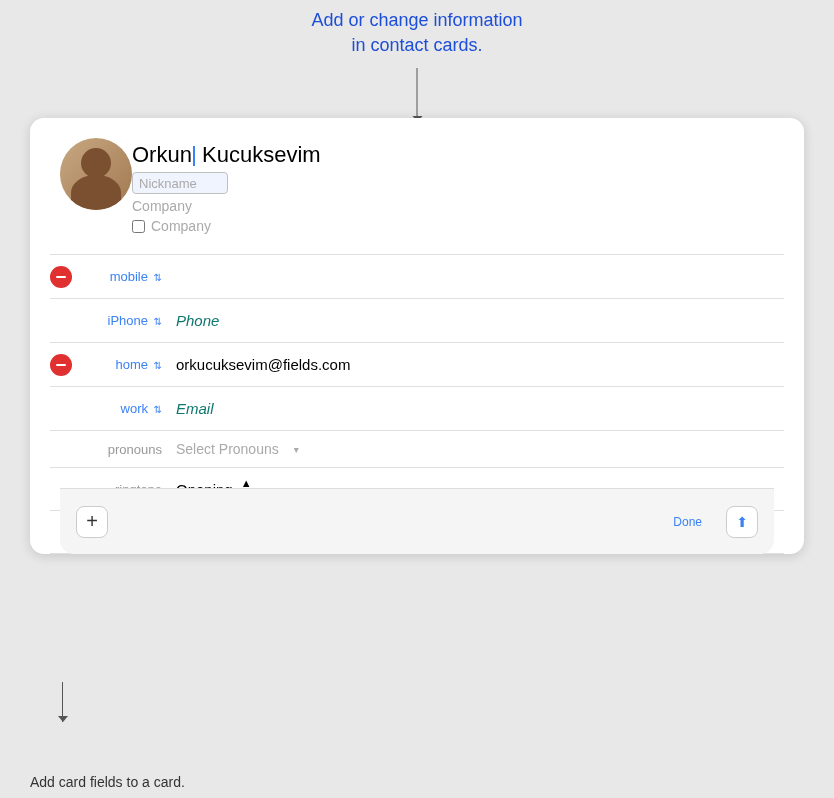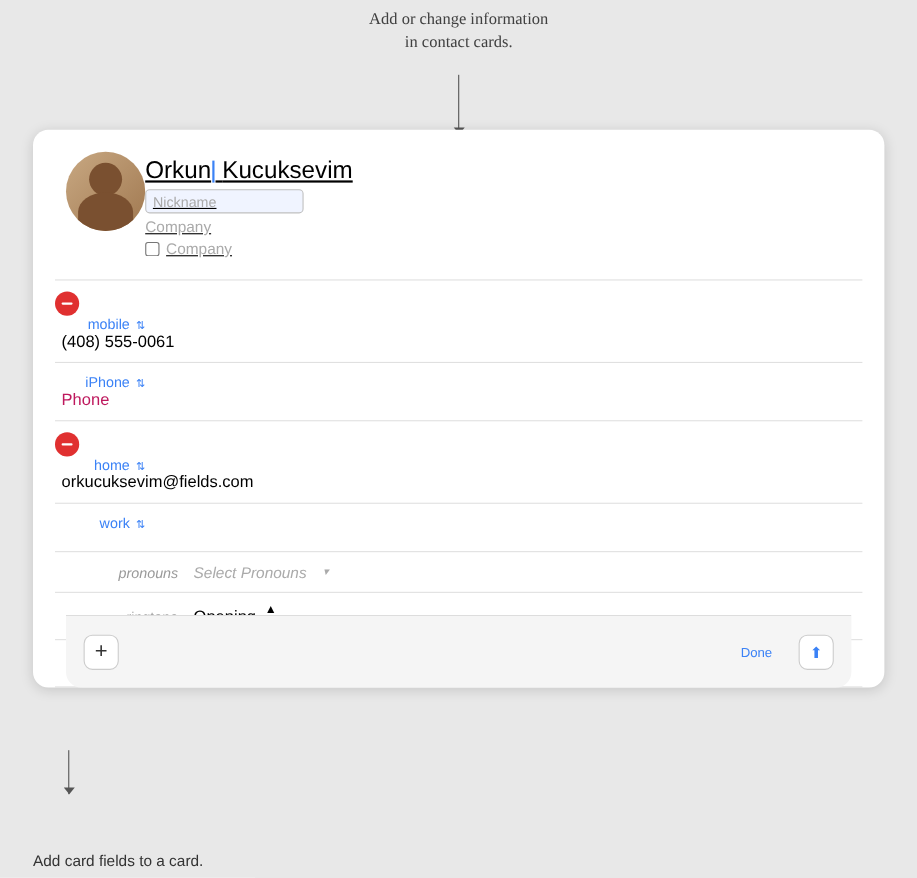--- a/index.html
+++ b/index.html
@@ -12,24 +12,23 @@
       overflow: hidden;
       position: relative;
     }
 
     .annotation-top {
       position: absolute;
       top: 8px;
       left: 0;
       right: 0;
       text-align: center;
-      font-size: 15px;
-      color: #404040;
+      font-size: 18px;
+      color: #1d4ed8;
       line-height: 1.4;
-      font-family: Liberation Serif, serif;
     }
 
     .arrow-line {
       position: absolute;
       top: 68px;
       left: 50%;
       transform: translateX(-50%);
       width: 1px;
       height: 54px;
       background: #555;
@@ -58,21 +57,20 @@
       padding: 20px 20px 0 20px;
       box-shadow: 0 2px 12px rgba(0,0,0,0.15);
     }
 
     
     .profile-section {
       display: flex;
       align-items: flex-start;
       margin-bottom: 20px;
       padding-left: 10px;
-      text-decoration: underline;
     }
 
     .avatar-placeholder {
       width: 72px;
       height: 72px;
       border-radius: 50%;
       background: linear-gradient(135deg, #c8a882 0%, #a07850 100%);
       display: flex;
       align-items: center;
       justify-content: center;
@@ -113,21 +111,21 @@
       color: #000;
       margin-bottom: 4px;
     }
 
     .nickname-field {
       border: 1px solid #c0c0c0;
       border-radius: 4px;
       padding: 2px 6px;
       font-size: 14px;
       color: #aaa;
-      width: 144px;
+      width: 96px;
       margin-bottom: 4px;
       background: #f0f4ff;
     }
 
     .company-label {
       font-size: 14px;
       color: #aaa;
       margin-bottom: 4px;
     }
 
@@ -147,24 +145,24 @@
       color: #aaa;
     }
 
     
     .fields-section {
       border-top: 1px solid #e0e0e0;
     }
 
     .field-row {
       display: flex;
+      align-items: center;
       padding: 10px 0;
       border-bottom: 1px solid #e0e0e0;
       min-height: 44px;
-      flex-direction: column;
     }
 
     .field-row:last-child {
       border-bottom: none;
     }
 
     .remove-btn {
       width: 22px;
       height: 22px;
       border-radius: 50%;
@@ -213,21 +211,22 @@
     }
 
     .value-col {
       flex: 1;
       font-size: 15px;
       color: #000;
       padding-left: 6px;
     }
 
     .value-placeholder {
-      color: #be185d;
+      color: #0f766e;
+      font-style: italic;
     }
 
     
     .toolbar {
       position: absolute;
       bottom: 0;
       left: 30px;
       right: 30px;
       background: #f5f5f5;
       border-top: 1px solid #ddd;
@@ -309,21 +308,20 @@
       border-left: 5px solid transparent;
       border-right: 5px solid transparent;
       border-top: 6px solid #555;
     }
 
     .pronouns-row {
       display: flex;
       align-items: center;
       padding: 10px 0;
       border-bottom: 1px solid #e0e0e0;
-      font-style: italic;
     }
 
     .select-pronouns {
       font-size: 14px;
       color: #aaa;
       display: flex;
       align-items: center;
       gap: 15px;
       cursor: pointer;
     }
@@ -398,21 +396,20 @@
     </div>
   </div>
 
   <div class="fields-section">
 
     <div class="field-row">
       <button class="remove-btn"></button>
       <div class="label-col">
         mobile <span class="chevron">⇅</span>
       </div>
-      <div class="value-col">(408) 555-0061</div>
     </div>
 
     <div class="field-row">
       <div class="spacer-left"></div>
       <div class="label-col">
         iPhone <span class="chevron">⇅</span>
       </div>
       <div class="value-col value-placeholder">Phone</div>
     </div>
 
@@ -422,20 +419,21 @@
         home <span class="chevron">⇅</span>
       </div>
       <div class="value-col">orkucuksevim@fields.com</div>
     </div>
 
     <div class="field-row">
       <div class="spacer-left"></div>
       <div class="label-col">
         work <span class="chevron">⇅</span>
       </div>
+      <div class="value-col value-placeholder">Email</div>
     </div>
 
     <div class="pronouns-row">
       <div class="spacer-left"></div>
       <div class="label-col label-gray">pronouns</div>
       <div class="value-col">
         <span class="select-pronouns">
           <span>Select Pronouns</span>
           <span class="select-caret">▾</span>
         </span>

